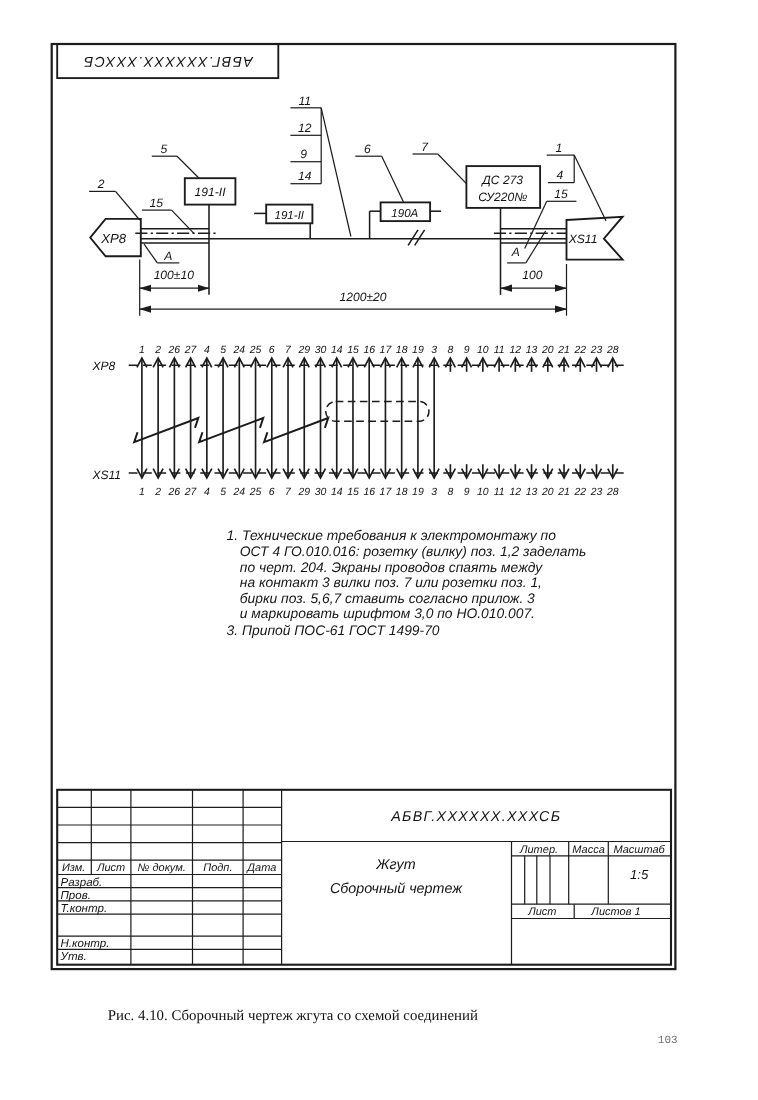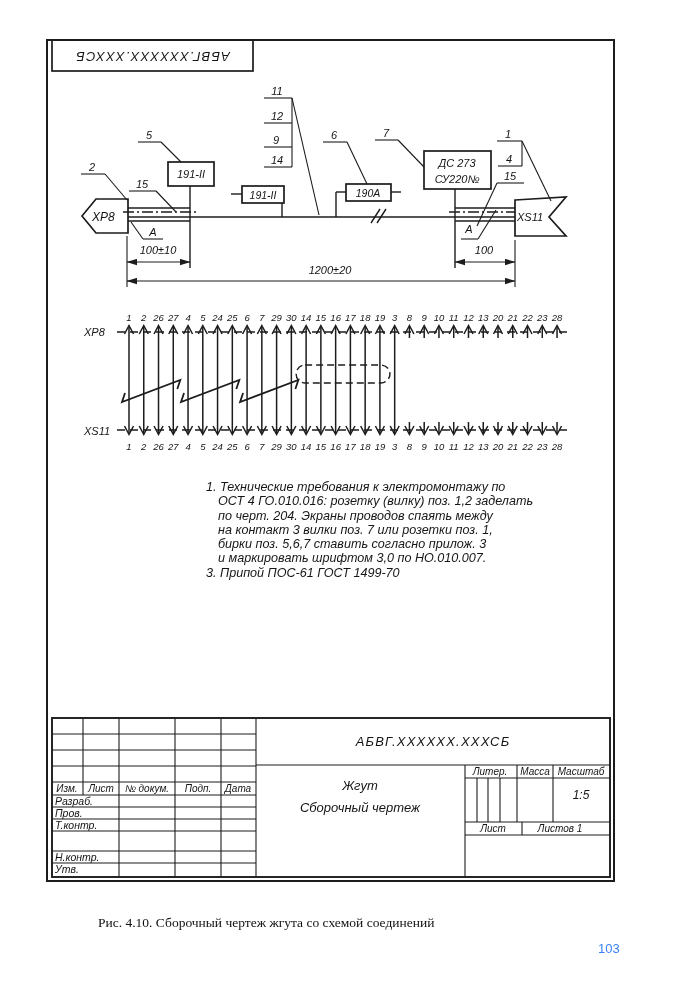--- a/index.html
+++ b/index.html
@@ -33,22 +33,22 @@
   .des{font-family:"Liberation Sans",sans-serif;font-style:italic;font-size:13px;letter-spacing:1.2px;text-anchor:middle;}
   .nm{font-family:"Liberation Sans",sans-serif;font-style:italic;font-size:13px;text-anchor:middle;}
   .sc{font-family:"Liberation Sans",sans-serif;font-style:italic;font-size:12px;text-anchor:middle;}
 
   
   .notes{position:absolute;left:206px;top:480px;width:360px;
          font-style:italic;font-size:12.6px;line-height:14.3px;color:#161616;white-space:nowrap;}
   .notes .cont{padding-left:12px;}
   .caption{position:absolute;left:50px;top:915px;font-family:"Liberation Serif",serif;
            font-size:13.5px;color:#111;margin-left:48px;}
-  .pageno{position:absolute;left:598px;top:941px;font-family:Liberation Sans, sans-serif;
-          font-size:13px;color:#3b82f6;}
+  .pageno{position:absolute;left:598px;top:941px;font-family:Liberation Mono, monospace;
+          font-size:10px;color:#737373;}
 </style>
 </head>
 <body>
 
 <div class="page">
 
 <svg width="689" height="1000" viewBox="0 0 689 1000">
   <defs>
     <marker id="dimarrow" viewBox="0 0 10 6" refX="9.5" refY="3" markerWidth="11" markerHeight="7" orient="auto-start-reverse" markerUnits="userSpaceOnUse">
       <path d="M0,0 L10,3 L0,6 Z" fill="#1c1c1c"></path>

